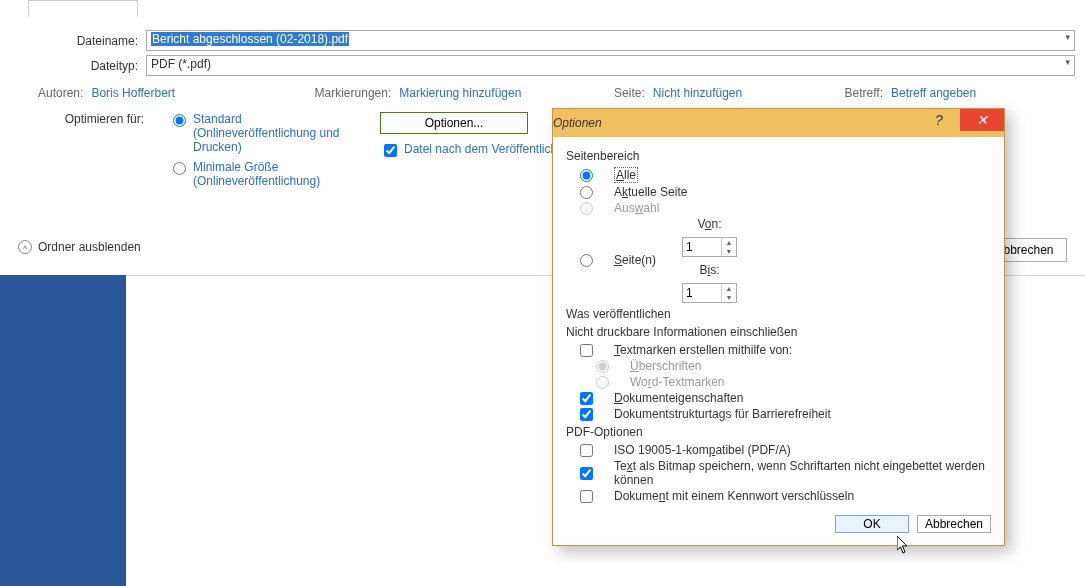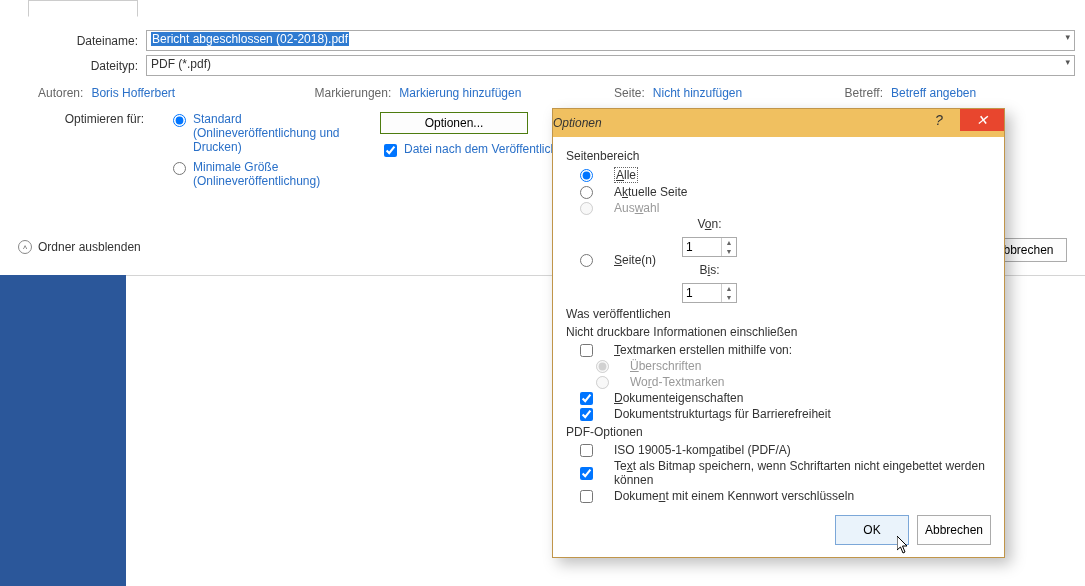--- a/index.html
+++ b/index.html
@@ -202,21 +202,21 @@
   .spin .arrows span{
     flex:1;display:flex;align-items:center;justify-content:center;
     font-size:7px;color:#666;cursor:pointer;
   }
   .sub-indent { margin-left: 30px; }
   .dialog-footer {
     display:flex; justify-content:flex-end; gap:8px;
     margin-top:12px;
   }
   .dialog-footer button {
-    height:30px; width:74px;
+    height:18px; width:74px;
     border:1px solid #ababab; background:#fdfdfd;
     font:inherit; cursor:pointer;
   }
   .dialog-footer button.ok {
     border:1px solid #7ba7d8;
     background:#eaf3fb;
   }
   .cursor-arrow {
     position:absolute;
     top:536px; left:897px;

